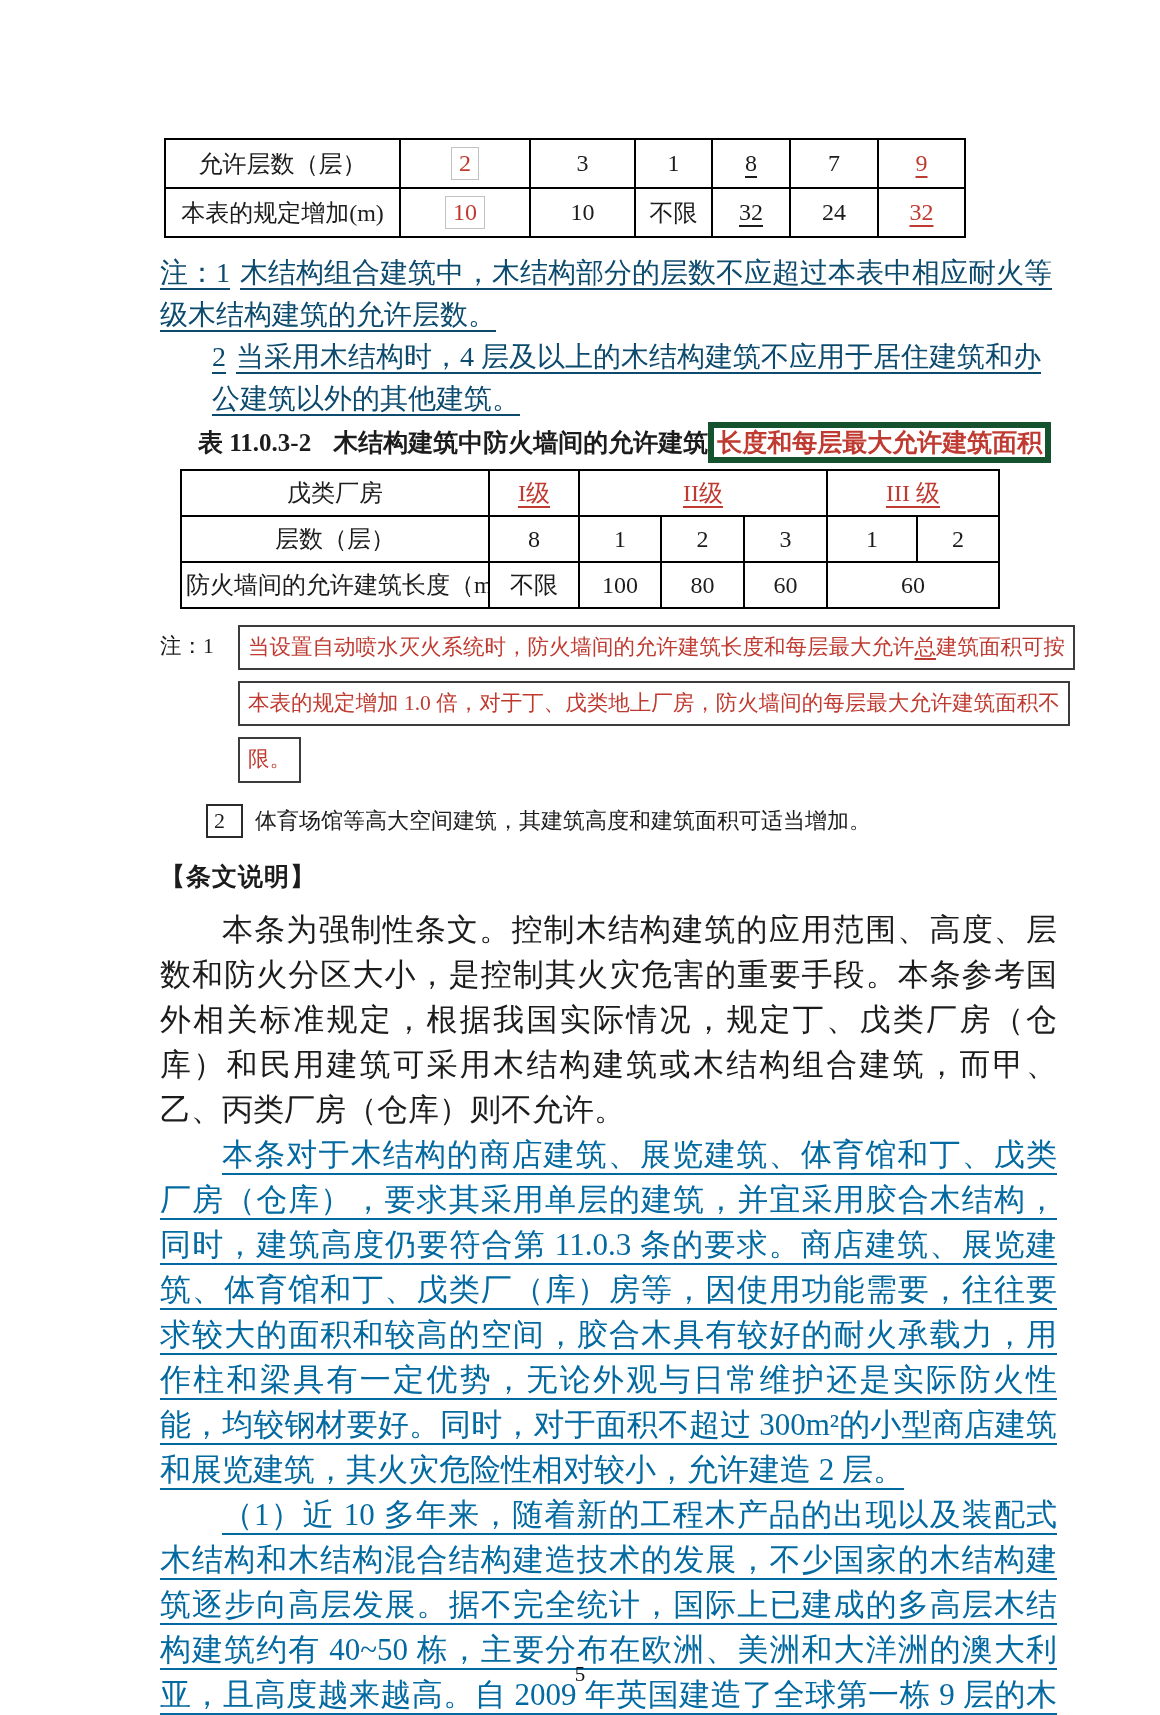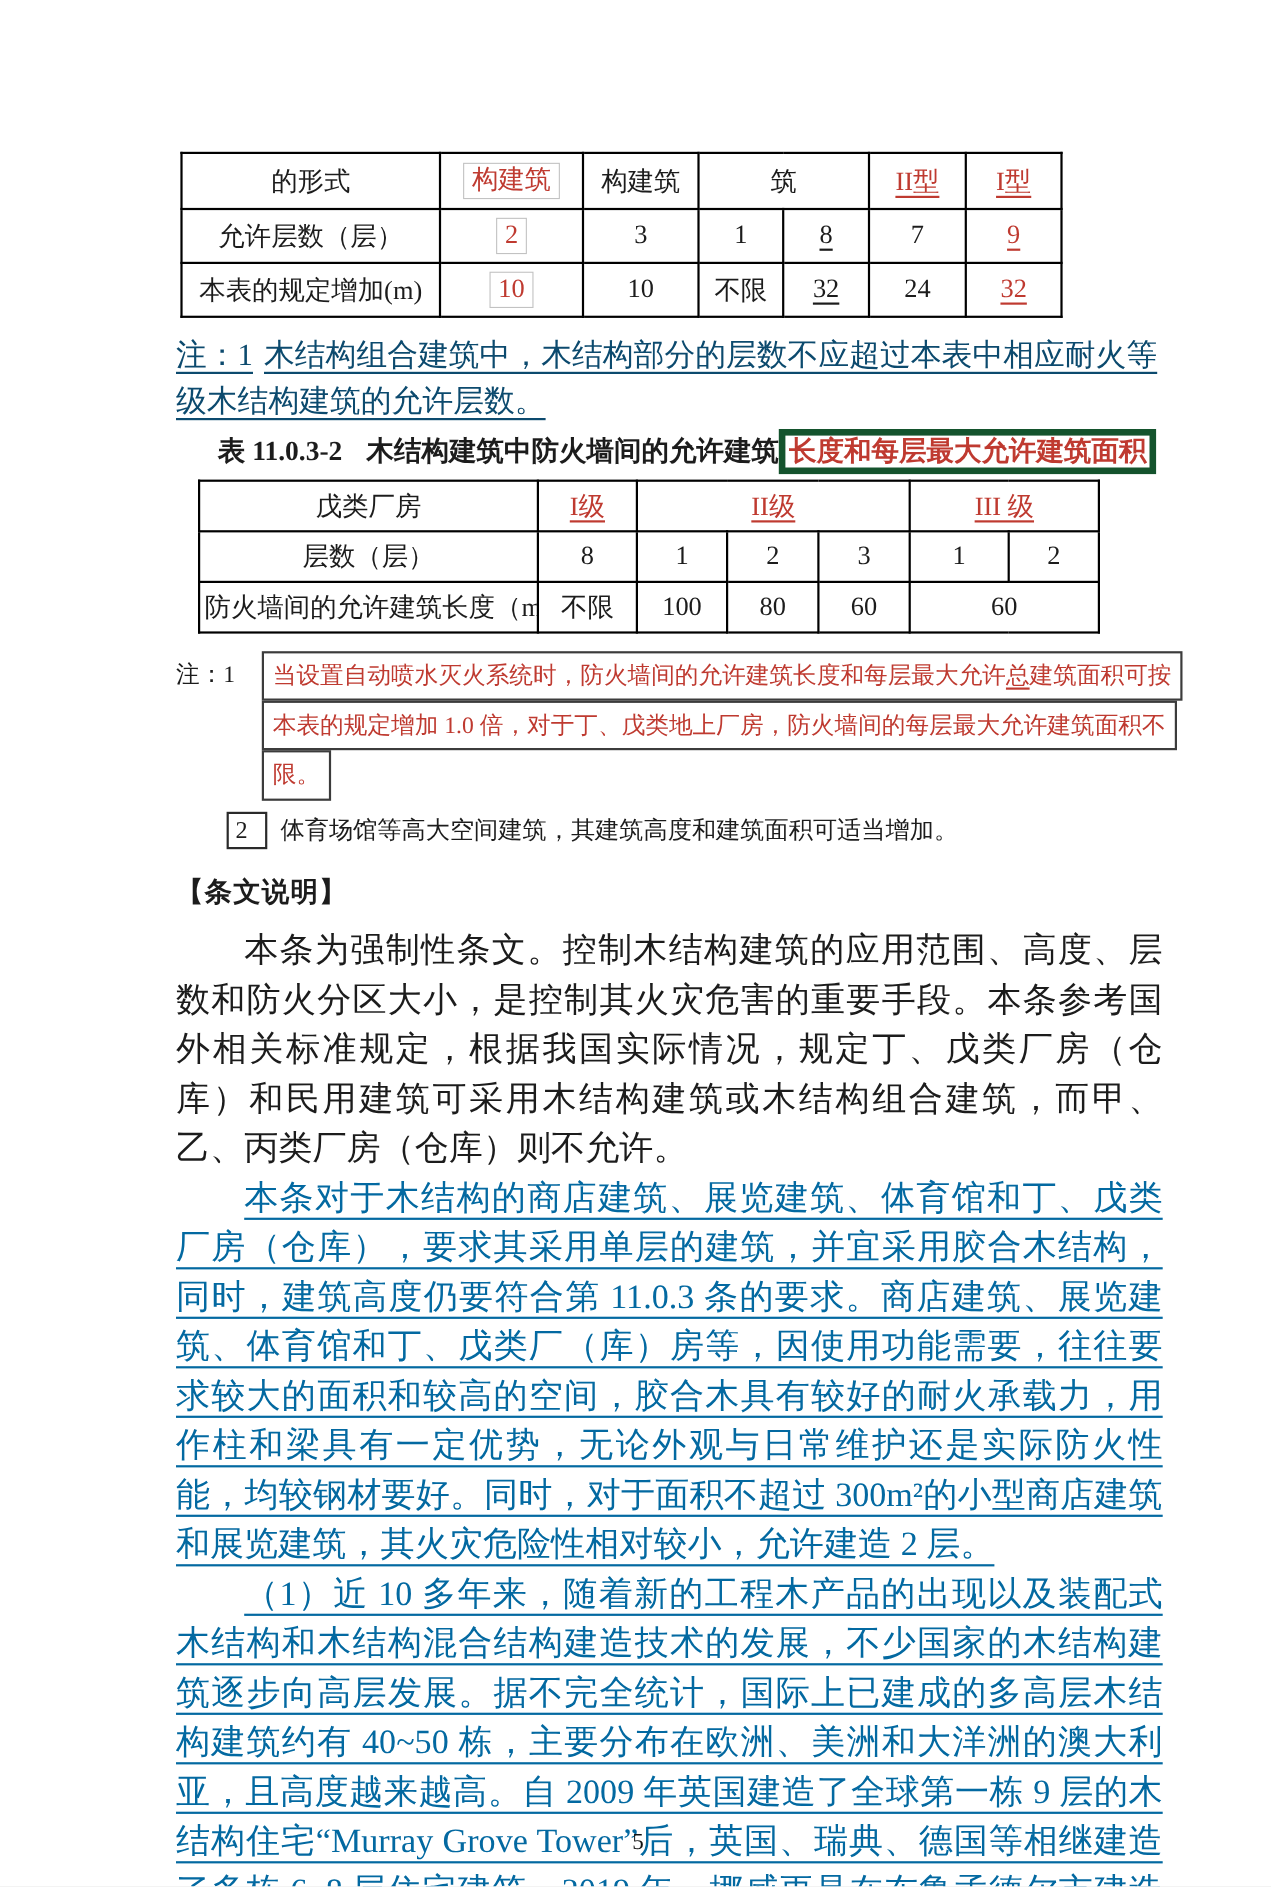--- a/index.html
+++ b/index.html
@@ -65,20 +65,21 @@
     margin-top:16px;
     display:flex; align-items:flex-start;
     font-size:21.5px;
   }
   .noteblock .lbl { width:78px; flex:0 0 78px; padding-top:6px; }
   .boxlines { display:flex; flex-direction:column; align-items:flex-start; }
   .boxline {
     border:2px solid #3c3c3c;
     color:#bf3a30;
     padding:5px 8px;
+    margin-bottom:11px;
     line-height:1.45;
     white-space:nowrap;
   }
   .boxline .uin { text-decoration:underline; text-underline-offset:4px; }
 
   
   .note2row {
     margin-top:10px; margin-left:46px;
     font-size:22px;
     display:flex; align-items:center;
@@ -124,28 +125,20 @@
       <colgroup>
         <col style="width:235px">
           <col style="width:130px">
           <col style="width:105px">
         <col style="width:77px">
           <col style="width:78px">
           <col style="width:88px">
           <col style="width:87px">
       </colgroup>
       <tbody>
-          <tr class="hrow">
-        <td>的形式</td>
-        <td><span class="rbox">构建筑</span></td>
-        <td>构建筑</td>
-        <td colspan="2">筑</td>
-        <td class="red u">II型</td>
-        <td class="red u">I型</td>
-      </tr>
       <tr>
         <td>允许层数（层）</td>
         <td><span class="rbox">2</span></td>
         <td>3</td>
         <td>1</td>
         <td class="u">8</td>
         <td>7</td>
         <td class="red u">9</td>
       </tr>
       <tr>
@@ -155,20 +148,21 @@
         <td>不限</td>
         <td class="u">32</td>
         <td>24</td>
         <td class="red u">32</td>
       </tr>
     </tbody>
       </table>
 
     <div class="notes1">
       <span class="nline"><span class="nlabel">注：1</span><span>木结构组合建筑中，木结构部分的层数不应超过本表中相应耐火等级木结构建筑的允许层数。</span></span>
+      <span class="second"><span class="nline"><span class="nlabel">2</span><span>当采用木结构时，4 层及以上的木结构建筑不应用于居住建筑和办公建筑以外的其他建筑。</span></span></span>
     </div>
 
     <div class="t2title">
       <span class="num">表 11.0.3-2</span><span>木结构建筑中防火墙间的允许建筑</span><span class="boxed">长度和每层最大允许建筑面积</span>
     </div>
 
     <table class="t2">
       <colgroup>
         <col style="width:308px">
           <col style="width:90px">

